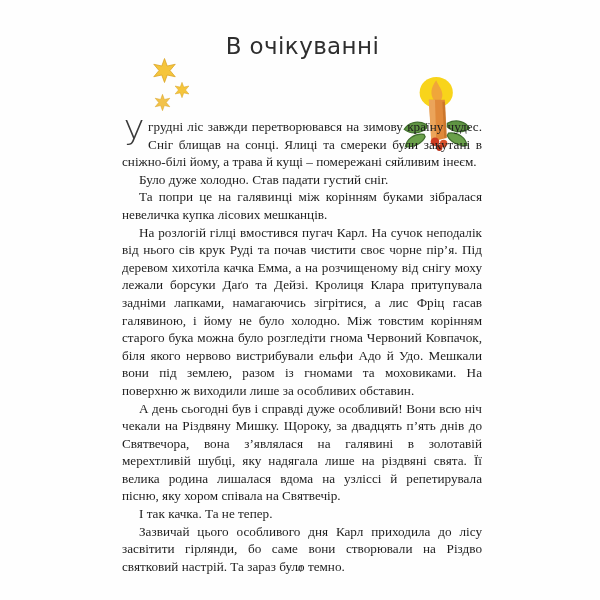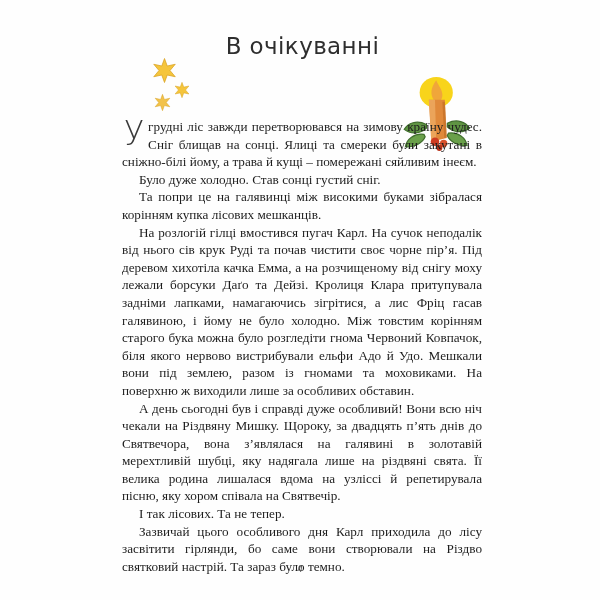--- a/index.html
+++ b/index.html
@@ -166,37 +166,37 @@
     </svg>
   </div>
 
   <div class="textblock">
 
     <p class="para first">
       <span class="dropcap">У</span><span>грудні ліс завжди перетворювався на зимову країну чудес. Сніг блищав на сонці. Ялиці та смереки були закутані в сніжно-білі йому, а трава й кущі – помережані сяйливим інеєм.</span>
     </p>
 
     <p class="para">
-      <span>Було дуже холодно. Став сонці густий сніг.</span>
-    </p>
-
-    <p class="para">
-      <span>Та попри це на галявинці між високими буками зібралася корінням купка лісових мешканців.</span>
+      <span>Було дуже холодно. Став падати густий сніг.</span>
+    </p>
+
+    <p class="para">
+      <span>Та попри це на галявинці між корінням буками зібралася невеличка купка лісових мешканців.</span>
     </p>
 
     <p class="para">
       <span>На розлогій гілці вмостився пугач Карл. На сучок неподалік від нього сів крук Руді та почав чистити своє чорне пір’я. Під деревом хихотіла качка Емма, а на розчищеному від снігу моху лежали борсуки Даґо та Дейзі. Кролиця Клара притупувала задніми лапками, намагаючись зігрітися, а лис Фріц гасав галявиною, і йому не було холодно. Між товстим корінням старого бука можна було розгледіти гнома Червоний Ковпачок, біля якого нервово вистрибували ельфи Адо й Удо. Мешкали вони під землею, разом із гномами та моховиками. На поверхню ж виходили лише за особливих обставин.</span>
     </p>
 
     <p class="para">
       <span>А день сьогодні був і справді дуже особливий! Вони всю ніч чекали на Різдвяну Мишку. Щороку, за двадцять п’ять днів до Святвечора, вона з’являлася на галявині в золотавій мерехтливій шубці, яку надягала лише на різдвяні свята. Її велика родина лишалася вдома на узліссі й репетирувала пісню, яку хором співала на Святвечір.</span>
     </p>
 
     <p class="para">
-      <span>І так лісових. Та не тепер.</span>
+      <span>І так качка. Та не тепер.</span>
     </p>
 
     <p class="para">
       <span>Зазвичай цього особливого дня Карл приходила до лісу засвітити гірлянди, бо саме вони створювали на Різдво святковий настрій. Та зараз було темно.</span>
     </p>
   </div>
 
   <div class="pagenum">4</div>
 
 </div>

